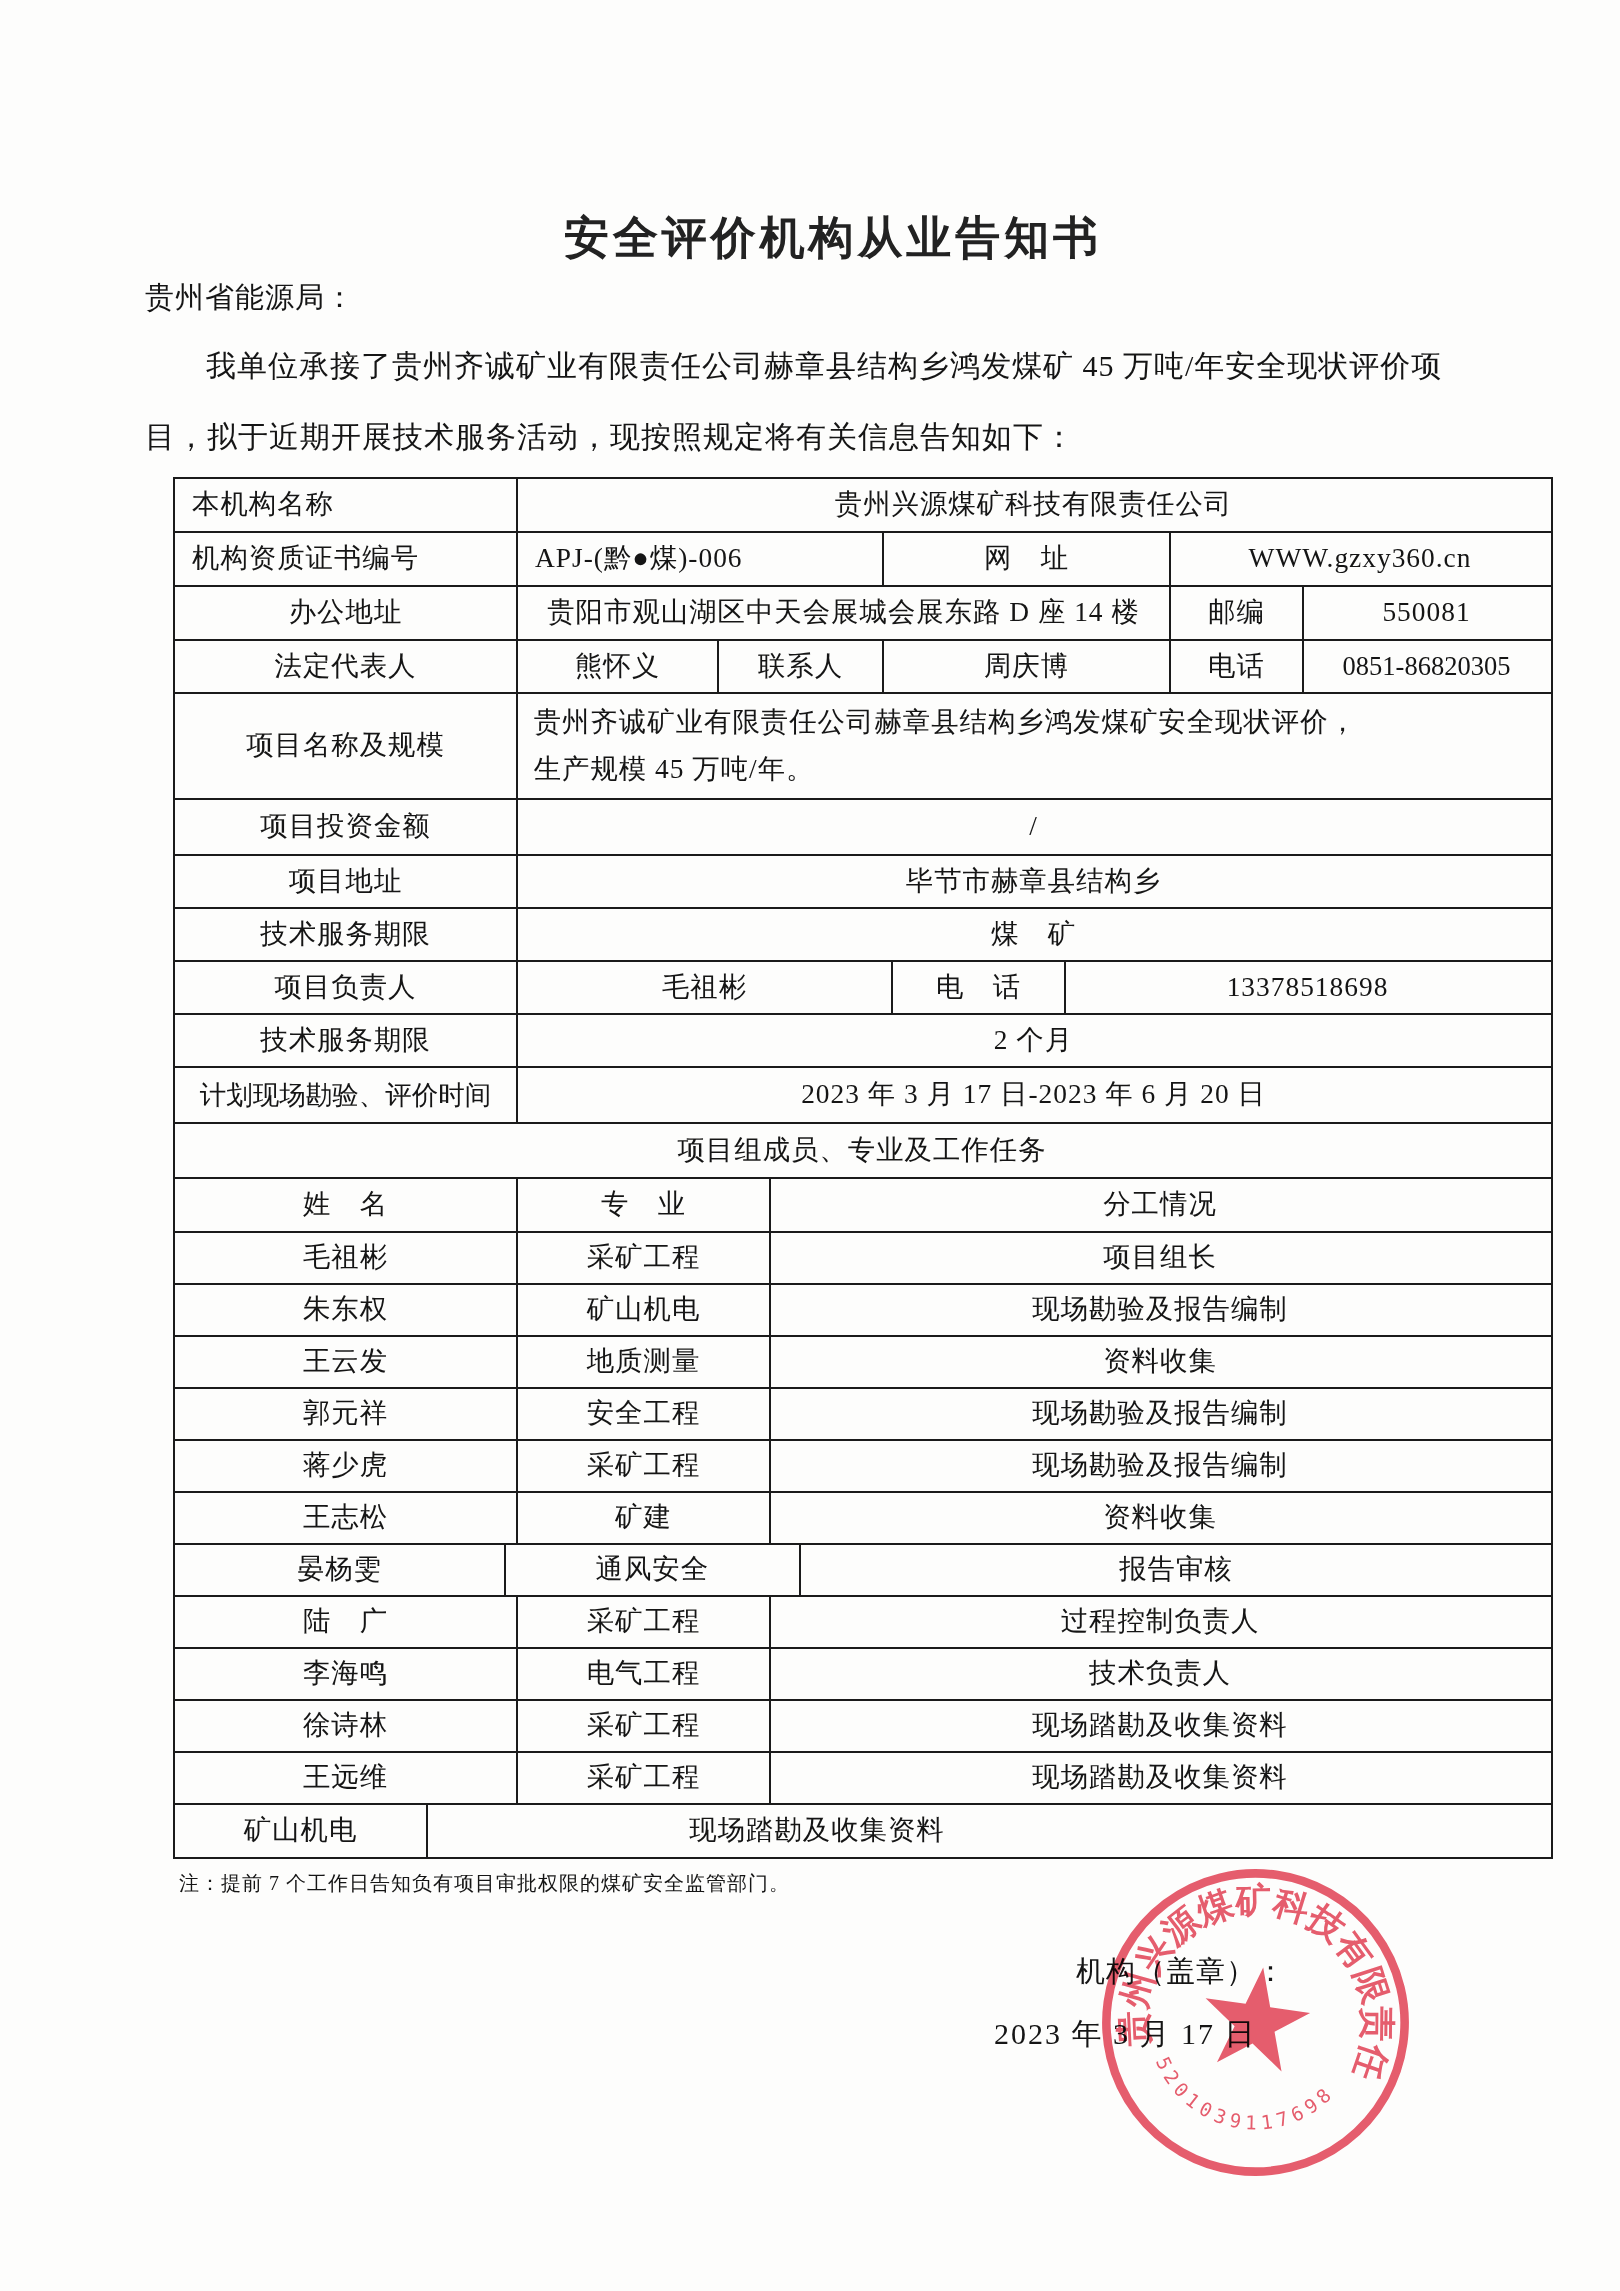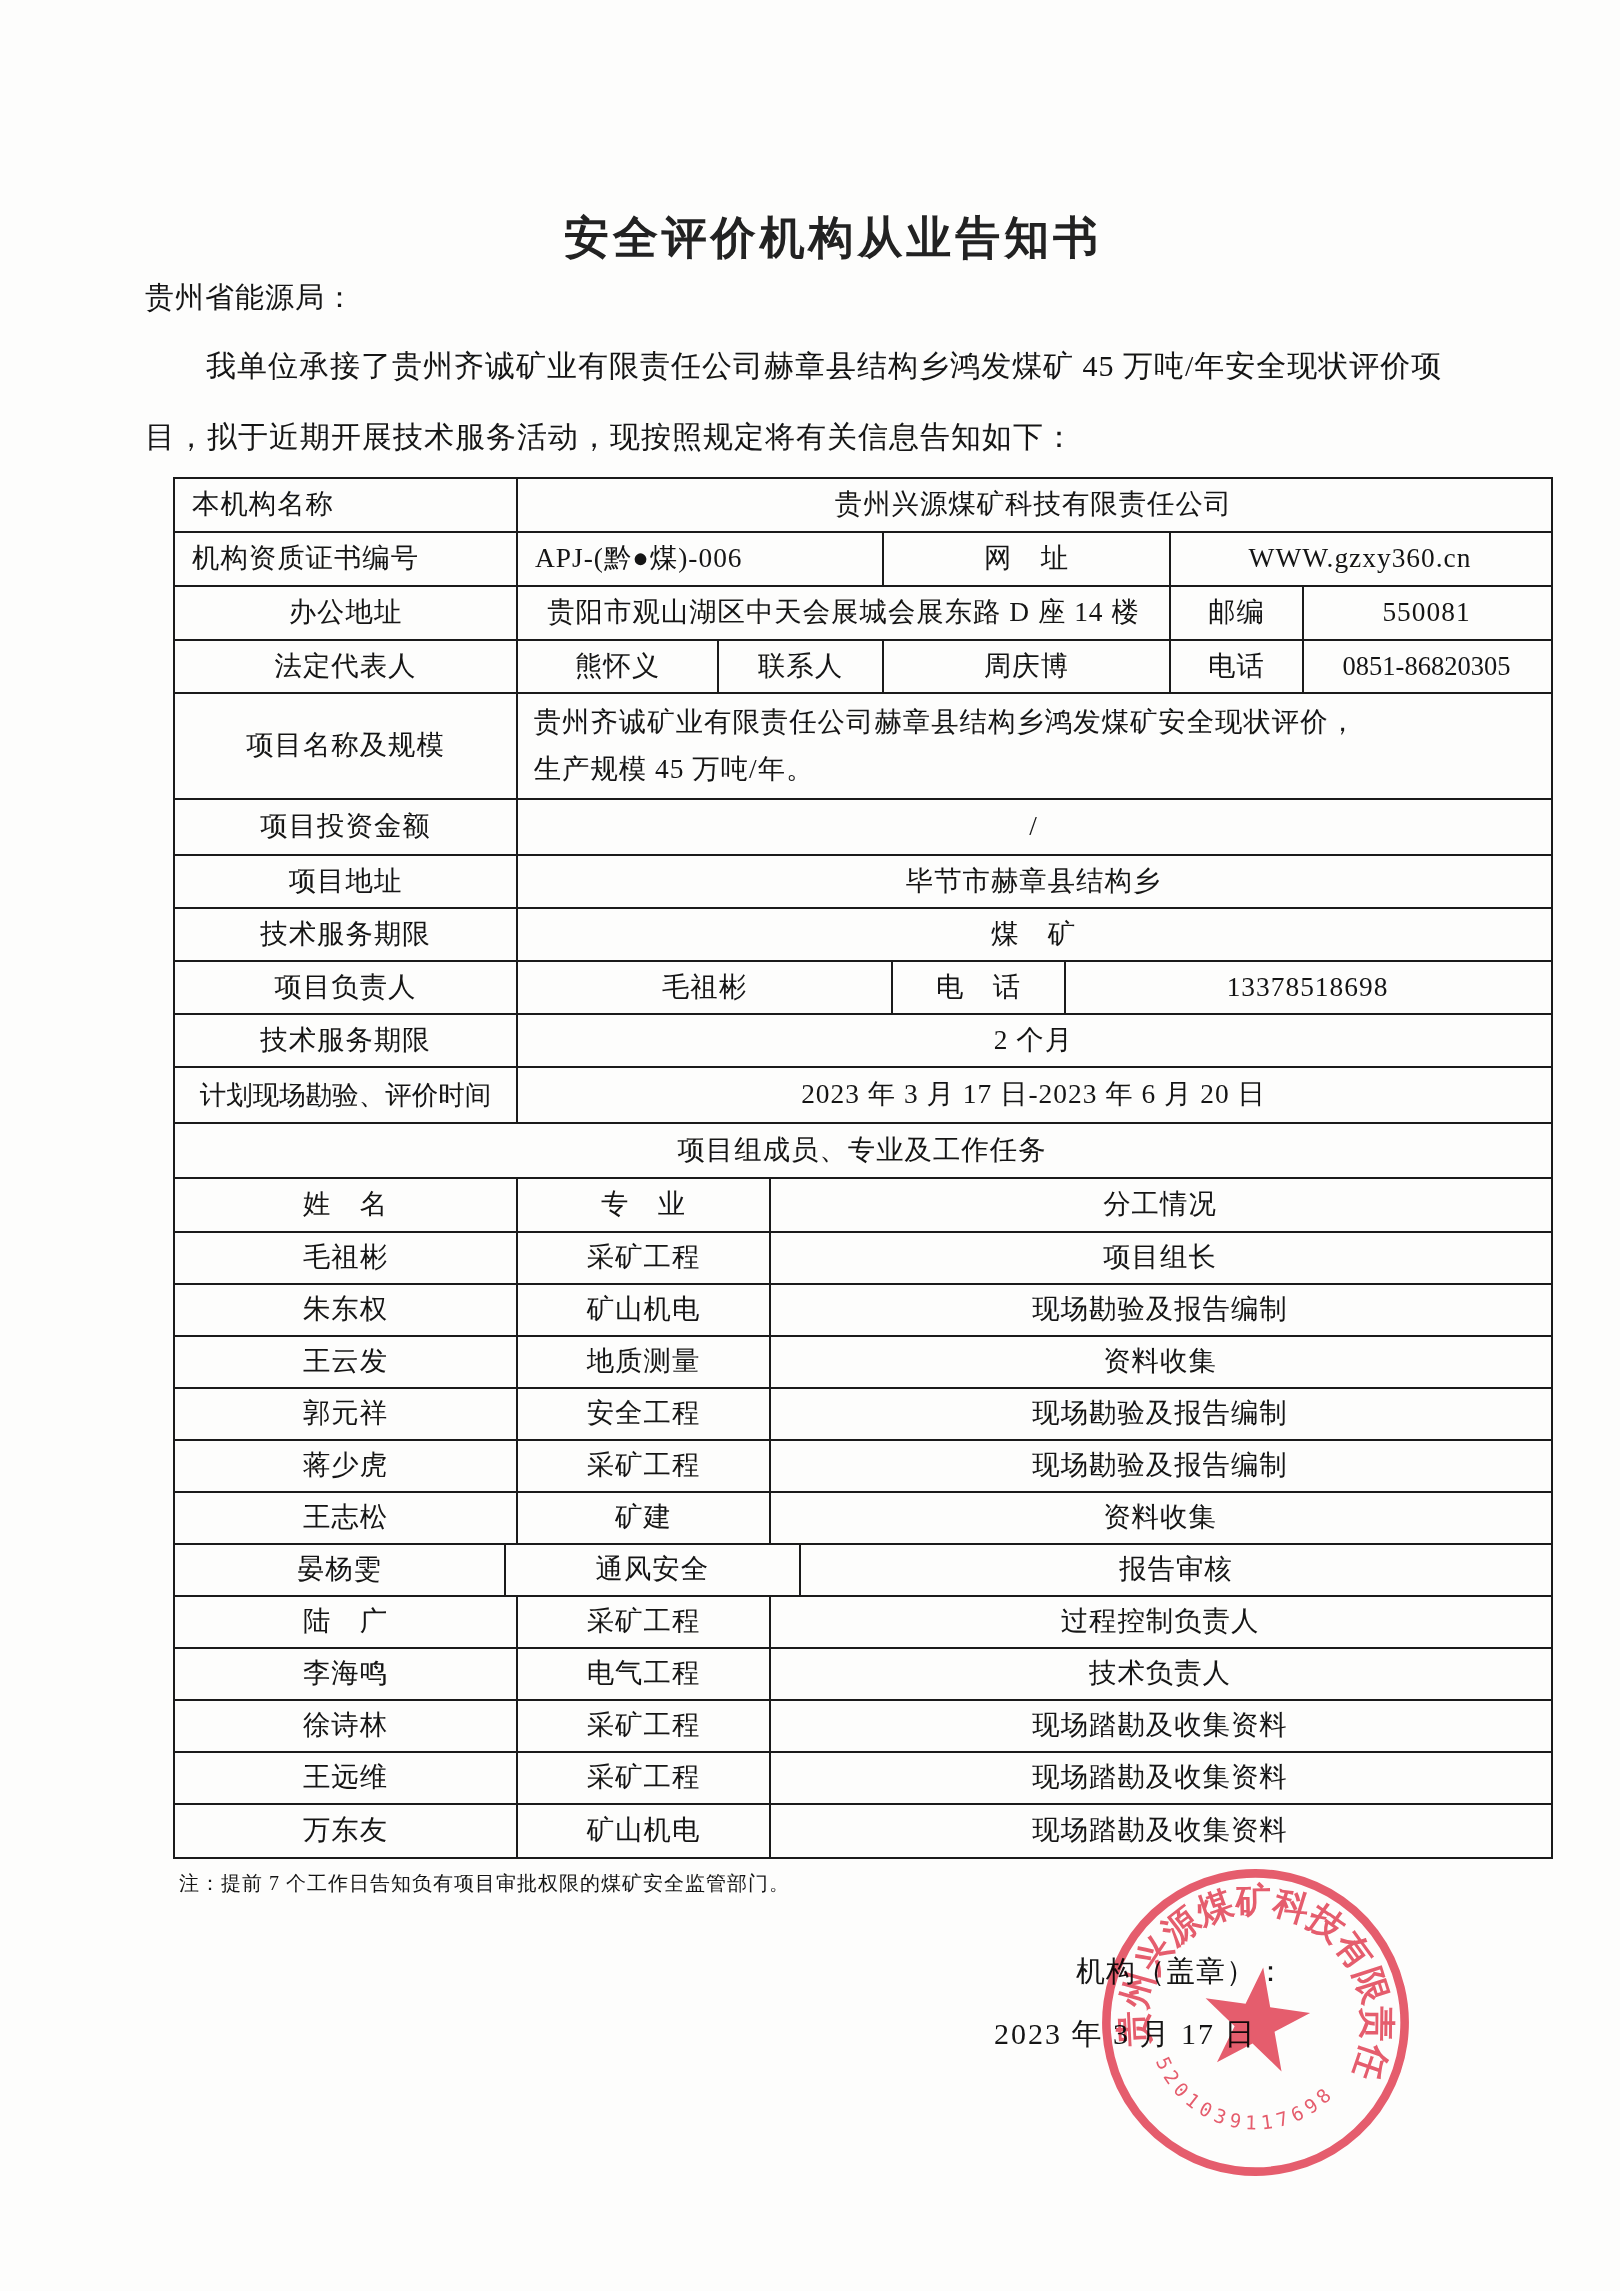--- a/index.html
+++ b/index.html
@@ -185,21 +185,20 @@
       <div class="cell" style="width:343px">徐诗林</div>
       <div class="cell" style="width:253px">采矿工程</div>
       <div class="cell last" style="width:778px">现场踏勘及收集资料</div>
     </div>
     <div class="row" style="height:52px">
       <div class="cell" style="width:343px">王远维</div>
       <div class="cell" style="width:253px">采矿工程</div>
       <div class="cell last" style="width:778px">现场踏勘及收集资料</div>
     </div>
     <div class="row lastrow" style="height:52px">
-      <div class="cell" style="width:343px">万东友</div>
       <div class="cell" style="width:253px">矿山机电</div>
       <div class="cell last" style="width:778px">现场踏勘及收集资料</div>
     </div>
 
   </div>
 
   <div class="note">注：提前 7 个工作日告知负有项目审批权限的煤矿安全监管部门。</div>
   <div class="sig-label">机构（盖章）：</div>
   <div class="sig-date">2023 年 3 月 17 日</div>
 

